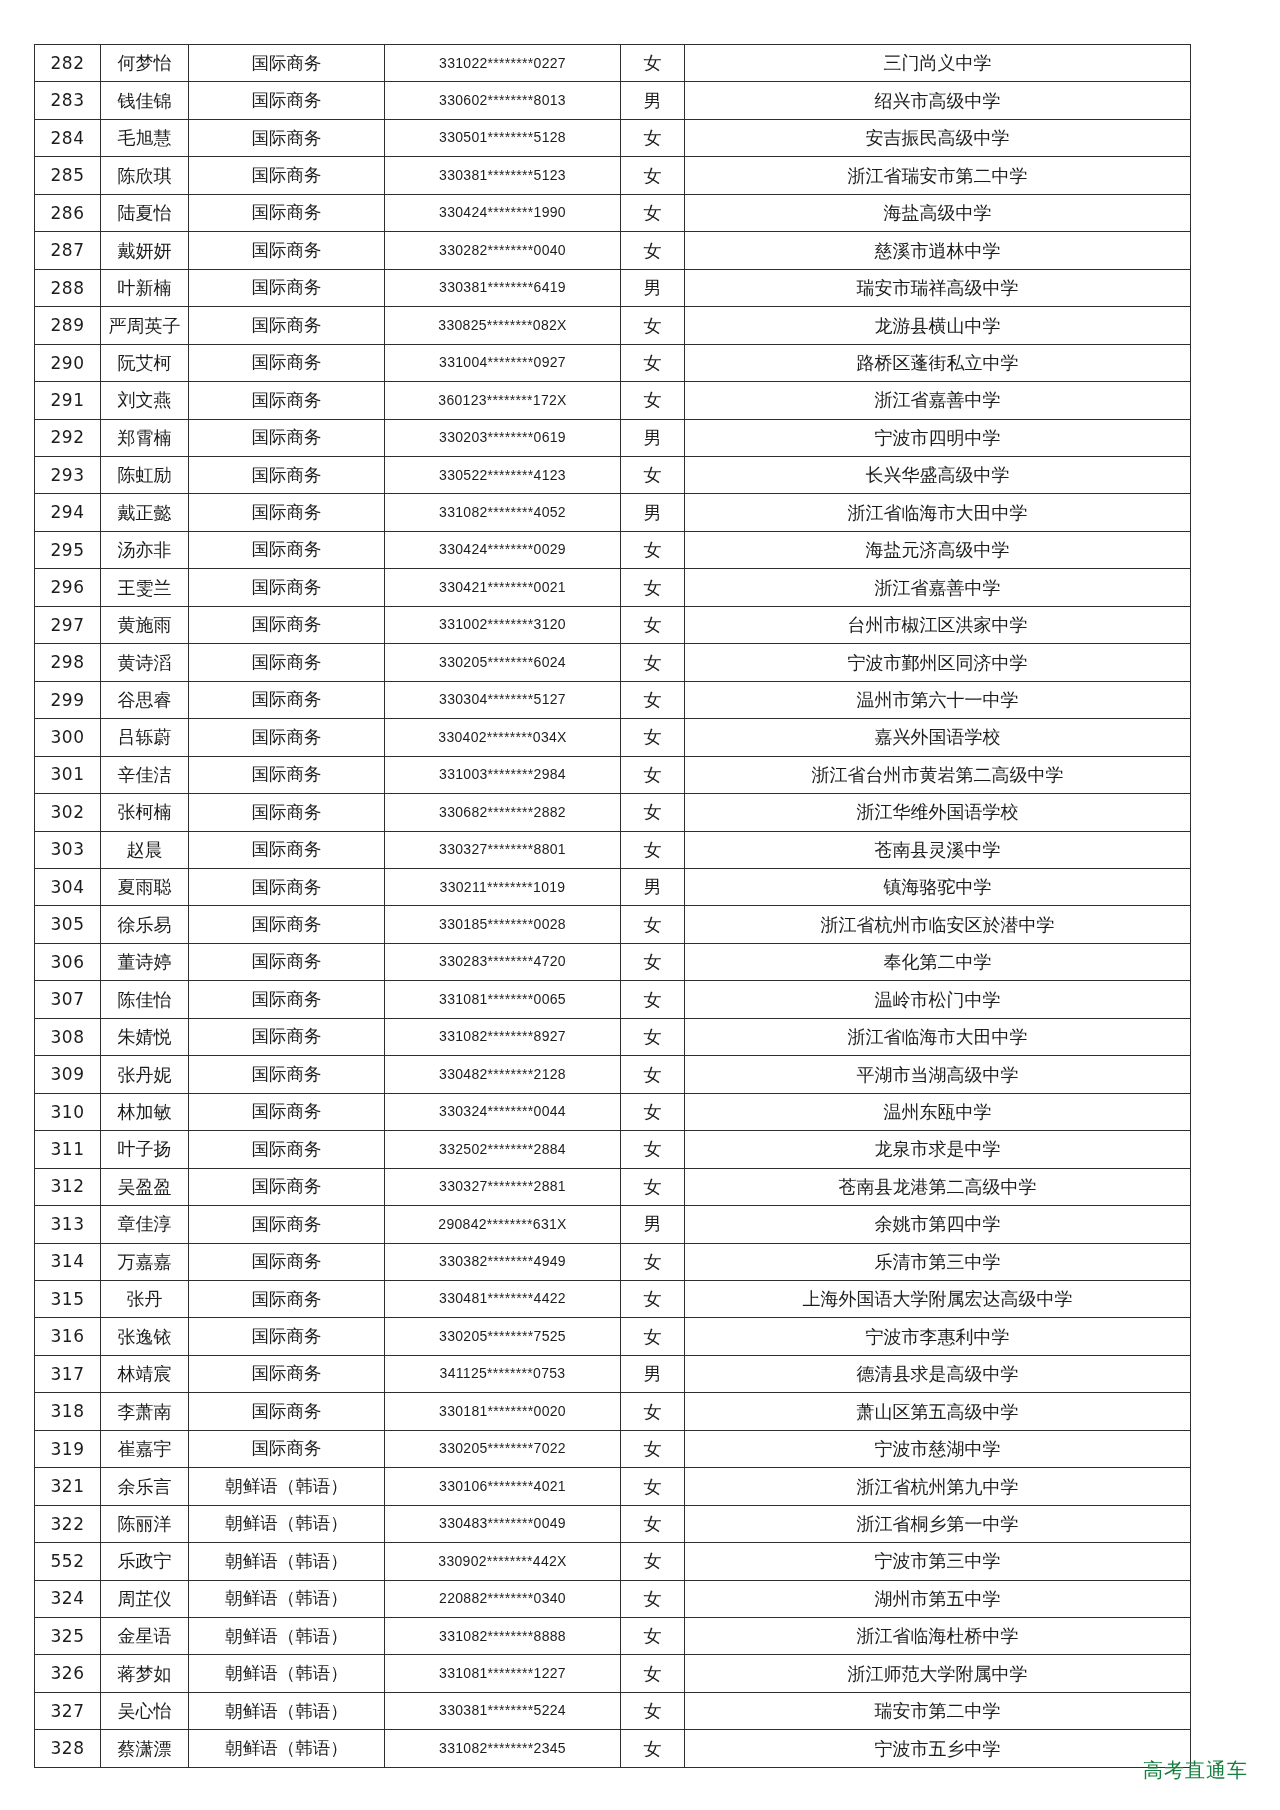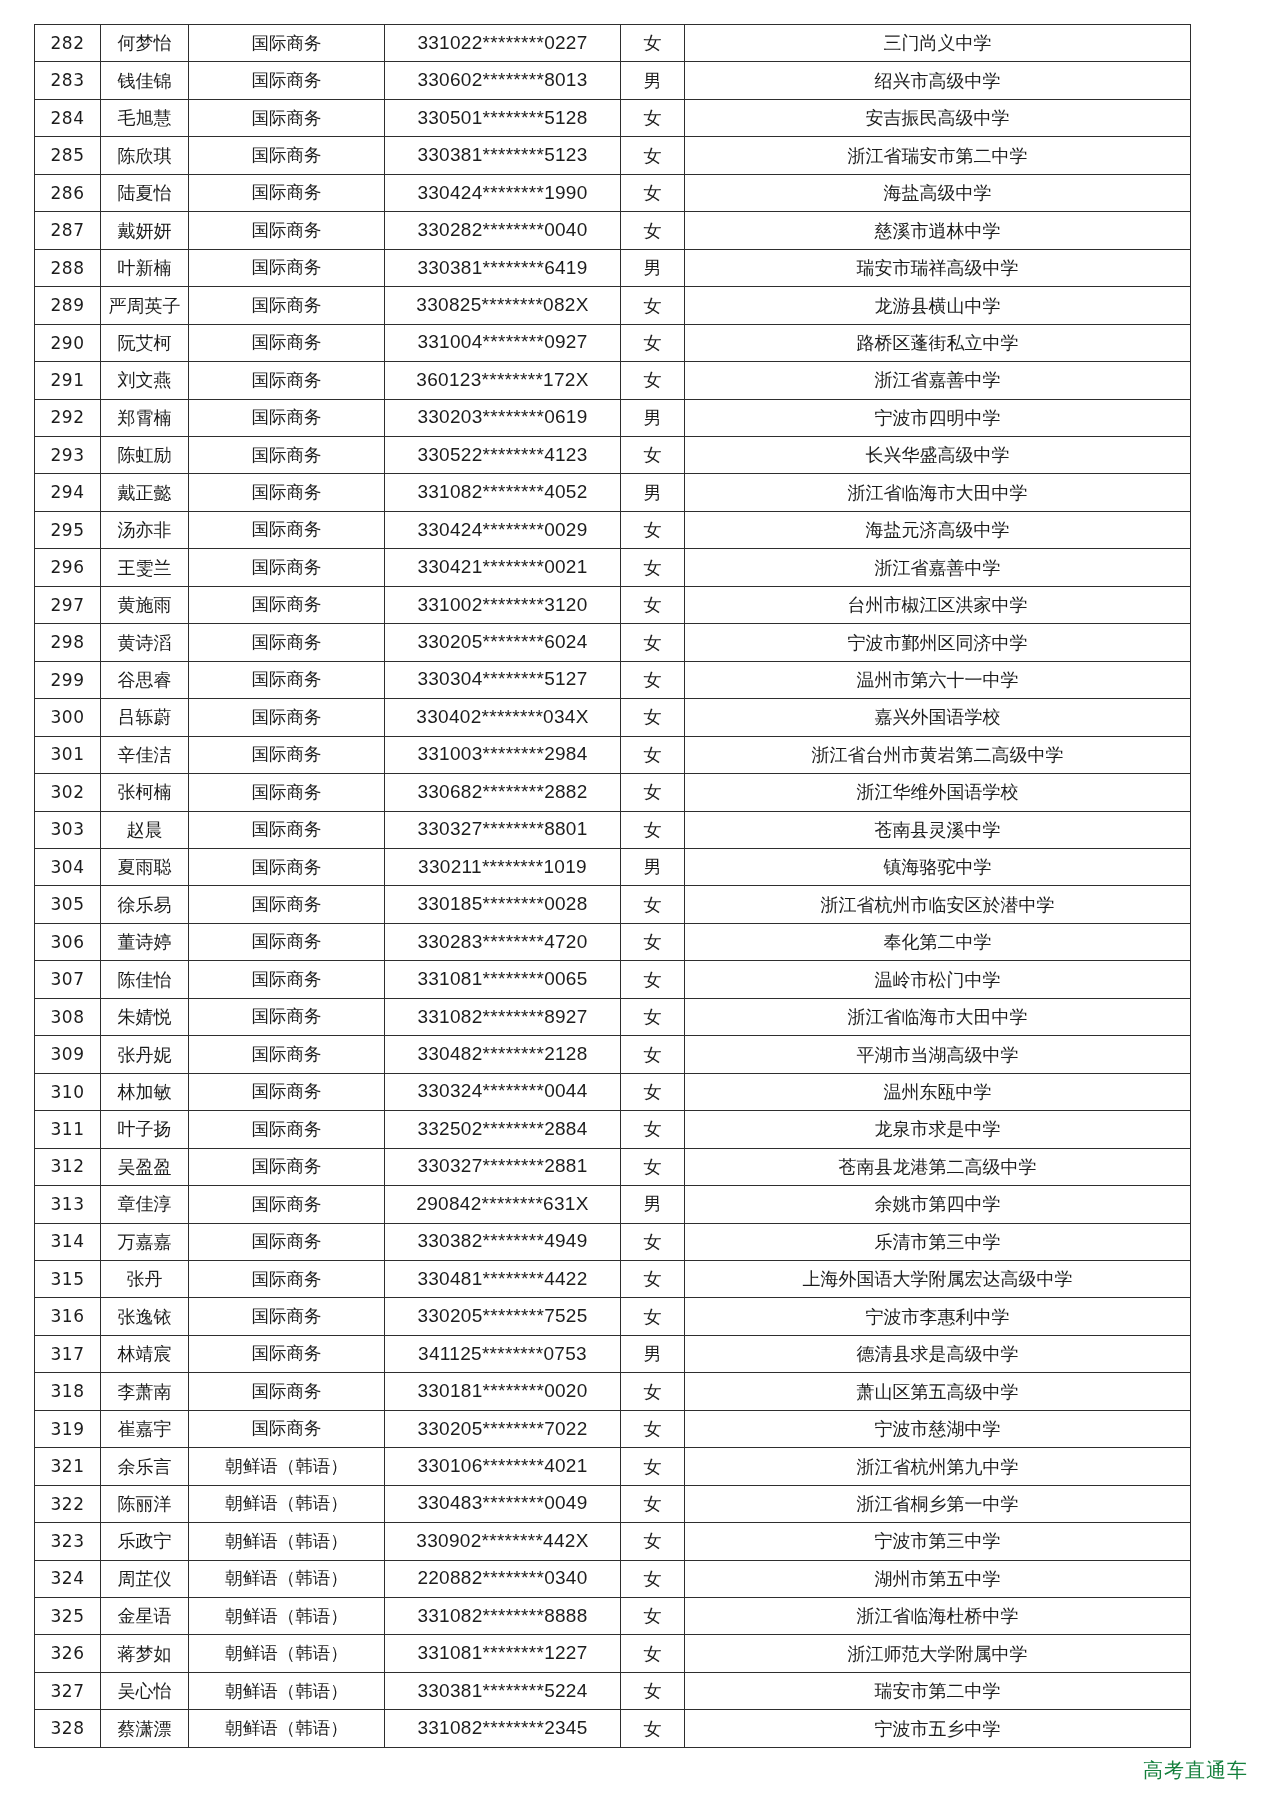--- a/index.html
+++ b/index.html
@@ -12,42 +12,42 @@
     width: 1280px;
     height: 1810px;
     background: #ffffff;
     font-family: "DejaVu Sans", "Liberation Sans", sans-serif;
     color: #1c1c1c;
     overflow: hidden;
   }
   table.roster {
     position: absolute;
     left: 34px;
-    top: 24px;
+    top: 44px;
     width: 1156px;
     height: 1724px;
     border-collapse: collapse;
     table-layout: fixed;
   }
   table.roster td {
     border: 1px solid #2e2e2e;
     text-align: center;
     vertical-align: middle;
     padding: 0 2px;
     font-size: 18px;
     line-height: 1.1;
     white-space: nowrap;
     overflow: hidden;
   }
   table.roster td.c-row-number {
     font-size: 17px;
     letter-spacing: 0.5px;
   }
   table.roster td.c-id-number {
-    font-size: 19px;
+    font-size: 14px;
     letter-spacing: 0.3px;
     font-family: "Liberation Sans", "DejaVu Sans", sans-serif;
   }
   table.roster td.c-major {
     font-size: 17.5px;
   }
   table.roster td.c-school {
     font-size: 18px;
   }
   .watermark {
@@ -389,21 +389,21 @@
         </tr>
         <tr>
           <td class="c-row-number">322</td>
           <td class="c-student-name">陈丽洋</td>
           <td class="c-major">朝鲜语（韩语）</td>
           <td class="c-id-number">330483********0049</td>
           <td class="c-gender">女</td>
           <td class="c-school">浙江省桐乡第一中学</td>
         </tr>
         <tr>
-          <td class="c-row-number">323</td>
+          <td class="c-row-number">552</td>
           <td class="c-student-name">乐政宁</td>
           <td class="c-major">朝鲜语（韩语）</td>
           <td class="c-id-number">330902********442X</td>
           <td class="c-gender">女</td>
           <td class="c-school">宁波市第三中学</td>
         </tr>
         <tr>
           <td class="c-row-number">324</td>
           <td class="c-student-name">周芷仪</td>
           <td class="c-major">朝鲜语（韩语）</td>

